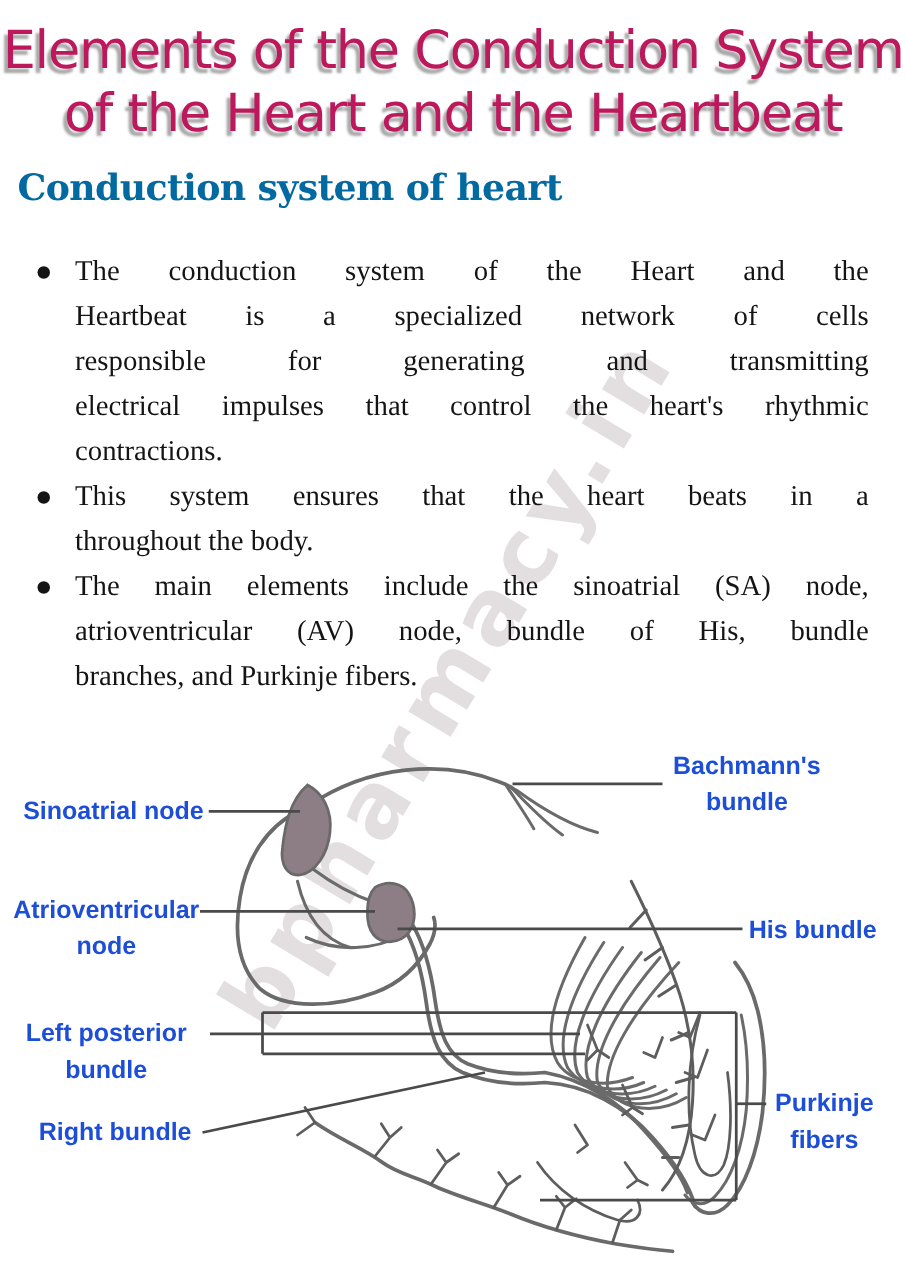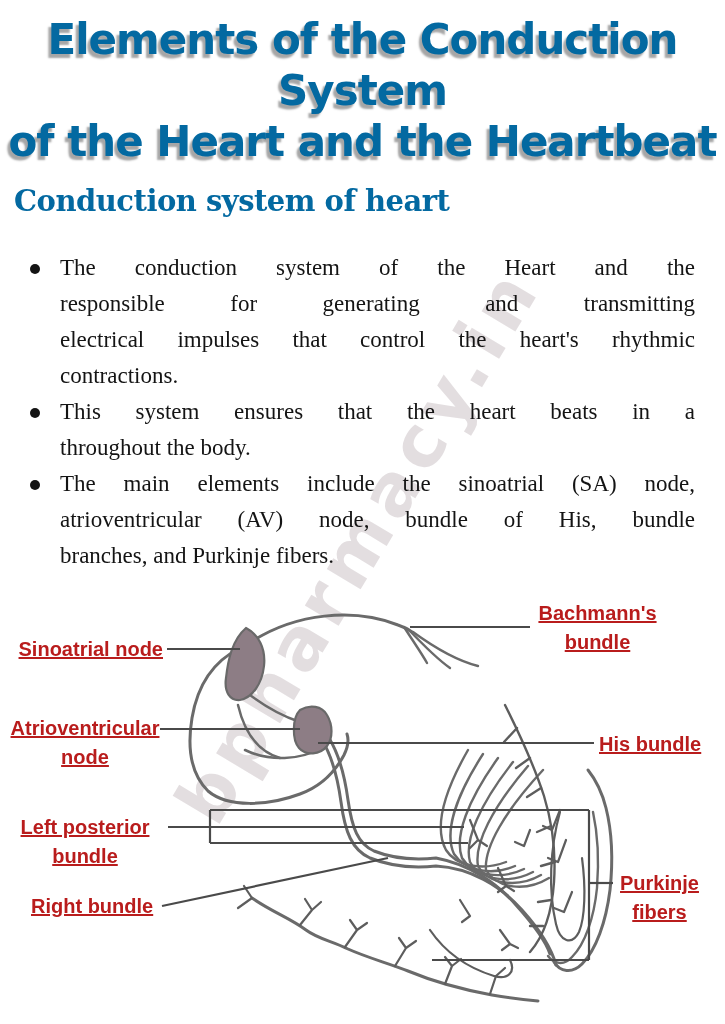--- a/index.html
+++ b/index.html
@@ -6,39 +6,39 @@
   .page{position:relative;width:725px;height:1024px;background:#ffffff;overflow:hidden;
         font-family:"Liberation Serif",serif;margin:0 auto;}
   
   .watermark{position:absolute;left:358px;top:545px;z-index:0;
     transform:translate(-50%,-50%) rotate(-59deg);
     font-family:"DejaVu Sans",sans-serif;font-weight:bold;font-size:72px;
     letter-spacing:7px;color:rgba(193,181,187,0.45);white-space:nowrap;pointer-events:none;}
   .content{position:relative;z-index:1;}
   
   .title{padding-top:14px;text-align:center;
-    font-family:"DejaVu Sans",sans-serif;font-weight:bold;font-size:42px;line-height:51px;
-    color:#0369a1;letter-spacing:-1px;text-shadow:-3px 4px 2px #a6a6a6;}
+    font-family:"DejaVu Sans",sans-serif;font-weight:normal;font-size:42px;line-height:51px;
+    color:#be185d;letter-spacing:-1px;text-shadow:-3px 4px 2px #a6a6a6;}
   
   .red-heading{margin:17px 0 0 14px;
     font-family:"DejaVu Serif",serif;font-weight:bold;font-size:29px;line-height:34px;
     color:#0369a1;letter-spacing:-0.5px;}
   
   .bullets{margin:32px 0 0 0;padding:0 30px 0 60px;}
   .bullet-item{list-style:none;position:relative;color:#141414;
     font-size:23px;line-height:36px;}
   .bullet-item::before{content:"";position:absolute;left:-30px;top:14px;width:10px;height:10px;
     border-radius:50%;background:#141414;}
   .tline{text-align:justify;text-align-last:justify;}
   .tline.last{text-align-last:left;}
   
   .diagram{position:absolute;left:0;top:600px;width:725px;height:424px;}
   .diagram svg{position:absolute;left:0;top:0;}
   .dlabel{position:absolute;font-family:"Liberation Sans",sans-serif;font-weight:bold;
-    font-size:20px;line-height:29px;color:#b91c1c;text-decoration:underline;}
+    font-size:20px;line-height:29px;color:#1d4ed8;}
   .dlabel.center{text-align:center;}
   .dlabel.right{text-align:right;}
 </style>
 </head>
 <body>
 
 <div class="page">
 
   <div class="watermark">bpharmacy.in</div>
 
@@ -46,20 +46,21 @@
     <div class="title">
       <div>Elements of the Conduction System</div>
       <div>of the Heart and the Heartbeat</div>
     </div>
 
     <div class="red-heading">Conduction system of heart</div>
 
     <ul class="bullets">
       <li class="bullet-item">
         <div class="tline">The conduction system of the Heart and the</div>
+        <div class="tline">Heartbeat is a specialized network of cells</div>
         <div class="tline">responsible for generating and transmitting</div>
         <div class="tline">electrical impulses that control the heart's rhythmic</div>
         <div class="tline last">contractions.</div>
       </li>
       <li class="bullet-item">
         <div class="tline">This system ensures that the heart beats in a</div>
         <div class="tline last">throughout the body.</div>
       </li>
       <li class="bullet-item">
         <div class="tline">The main elements include the sinoatrial (SA) node,</div>

